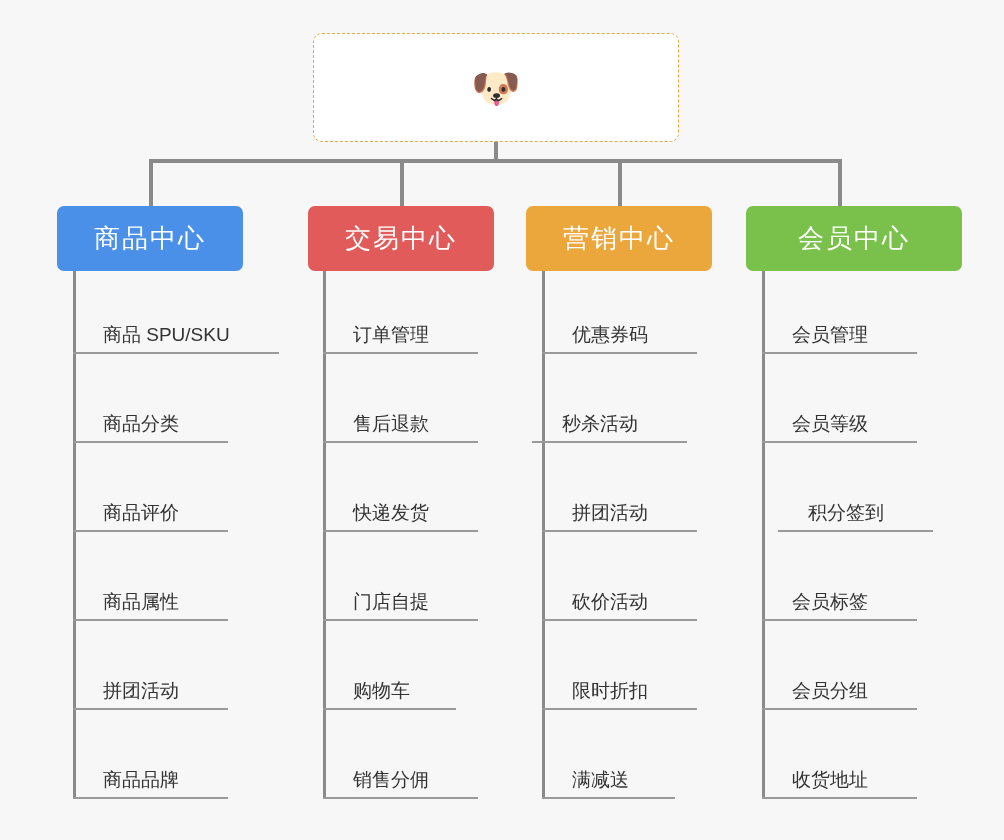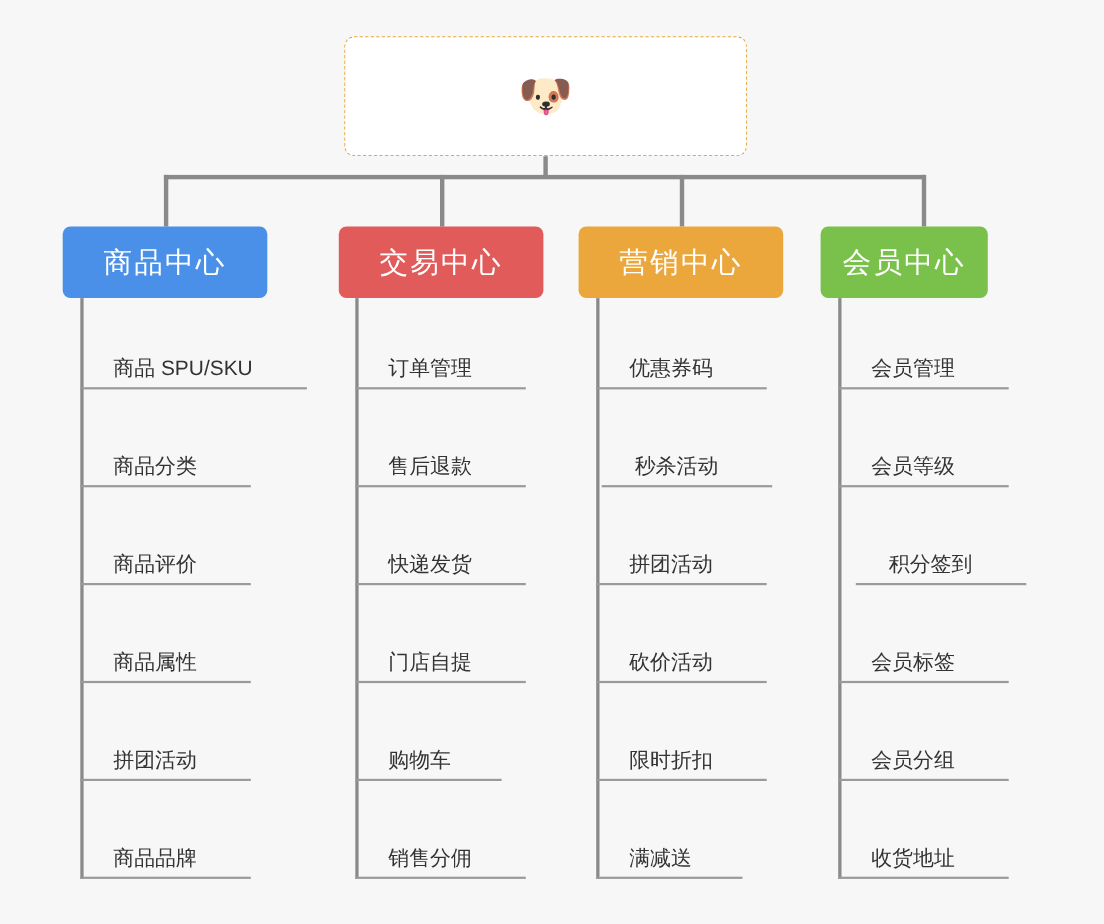--- a/index.html
+++ b/index.html
@@ -184,42 +184,42 @@
       </div>
       <div class="conn conn-drop" style="left: 618px;"></div>
       <div class="cat-box" style="left: 526px; width: 186px; background: rgb(235, 167, 60);">
         <span>营销中心</span>
       </div>
       <div class="spine" style="left: 542px; height: 528px; background: rgb(138, 138, 138);"></div>
       <div class="leaf" style="left: 542px; top: 271px; width: 165px;">
         <div class="leaf-label">优惠券码</div>
         <div class="leaf-rule" style="width: 155px;"></div>
       </div>
-      <div class="leaf" style="left: 547px; top: 360px; width: 165px;">
+      <div class="leaf" style="left: 532px; top: 360px; width: 165px;">
         <div class="leaf-label">秒杀活动</div>
         <div class="leaf-rule" style="width: 155px;"></div>
       </div>
       <div class="leaf" style="left: 542px; top: 449px; width: 165px;">
         <div class="leaf-label">拼团活动</div>
         <div class="leaf-rule" style="width: 155px;"></div>
       </div>
       <div class="leaf" style="left: 542px; top: 538px; width: 165px;">
         <div class="leaf-label">砍价活动</div>
         <div class="leaf-rule" style="width: 155px;"></div>
       </div>
       <div class="leaf" style="left: 542px; top: 627px; width: 165px;">
         <div class="leaf-label">限时折扣</div>
         <div class="leaf-rule" style="width: 155px;"></div>
       </div>
       <div class="leaf" style="left: 542px; top: 716px; width: 143px;">
         <div class="leaf-label">满减送</div>
         <div class="leaf-rule" style="width: 133px;"></div>
       </div>
       <div class="conn conn-drop" style="left: 838px;"></div>
-      <div class="cat-box" style="left: 746px; width: 152px; background: rgb(122, 193, 75);">
+      <div class="cat-box" style="left: 746px; width: 216px; background: rgb(122, 193, 75);">
         <span>会员中心</span>
       </div>
       <div class="spine" style="left: 762px; height: 528px; background: rgb(138, 138, 138);"></div>
       <div class="leaf" style="left: 762px; top: 271px; width: 165px;">
         <div class="leaf-label">会员管理</div>
         <div class="leaf-rule" style="width: 155px;"></div>
       </div>
       <div class="leaf" style="left: 762px; top: 360px; width: 165px;">
         <div class="leaf-label">会员等级</div>
         <div class="leaf-rule" style="width: 155px;"></div>

